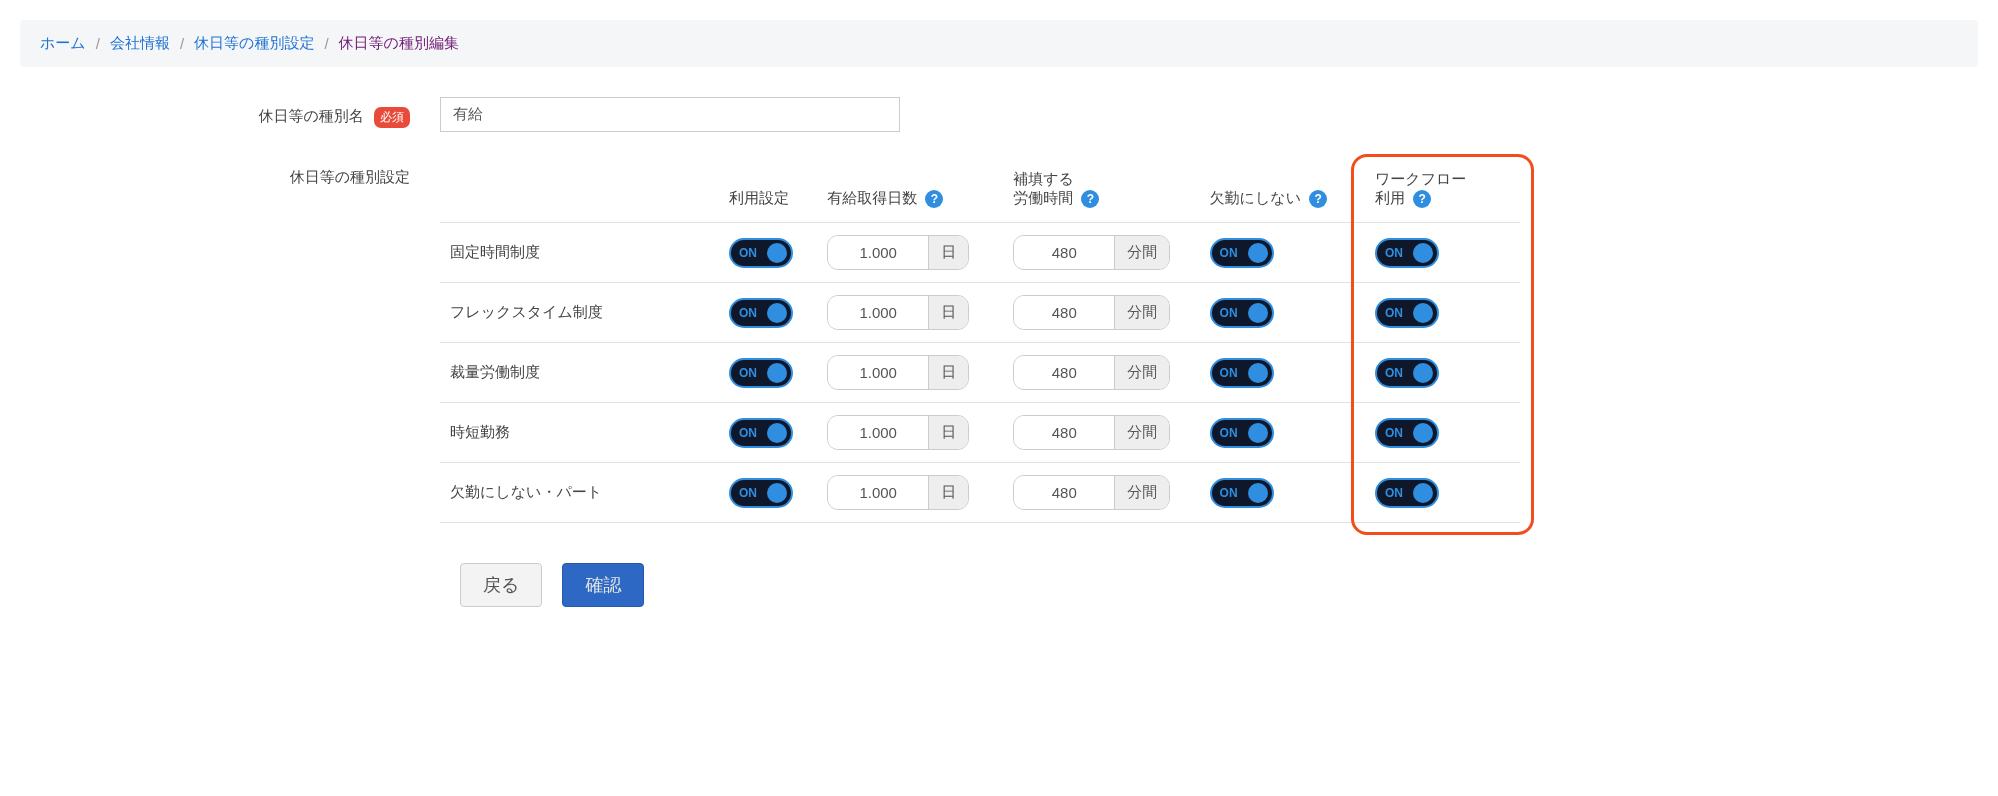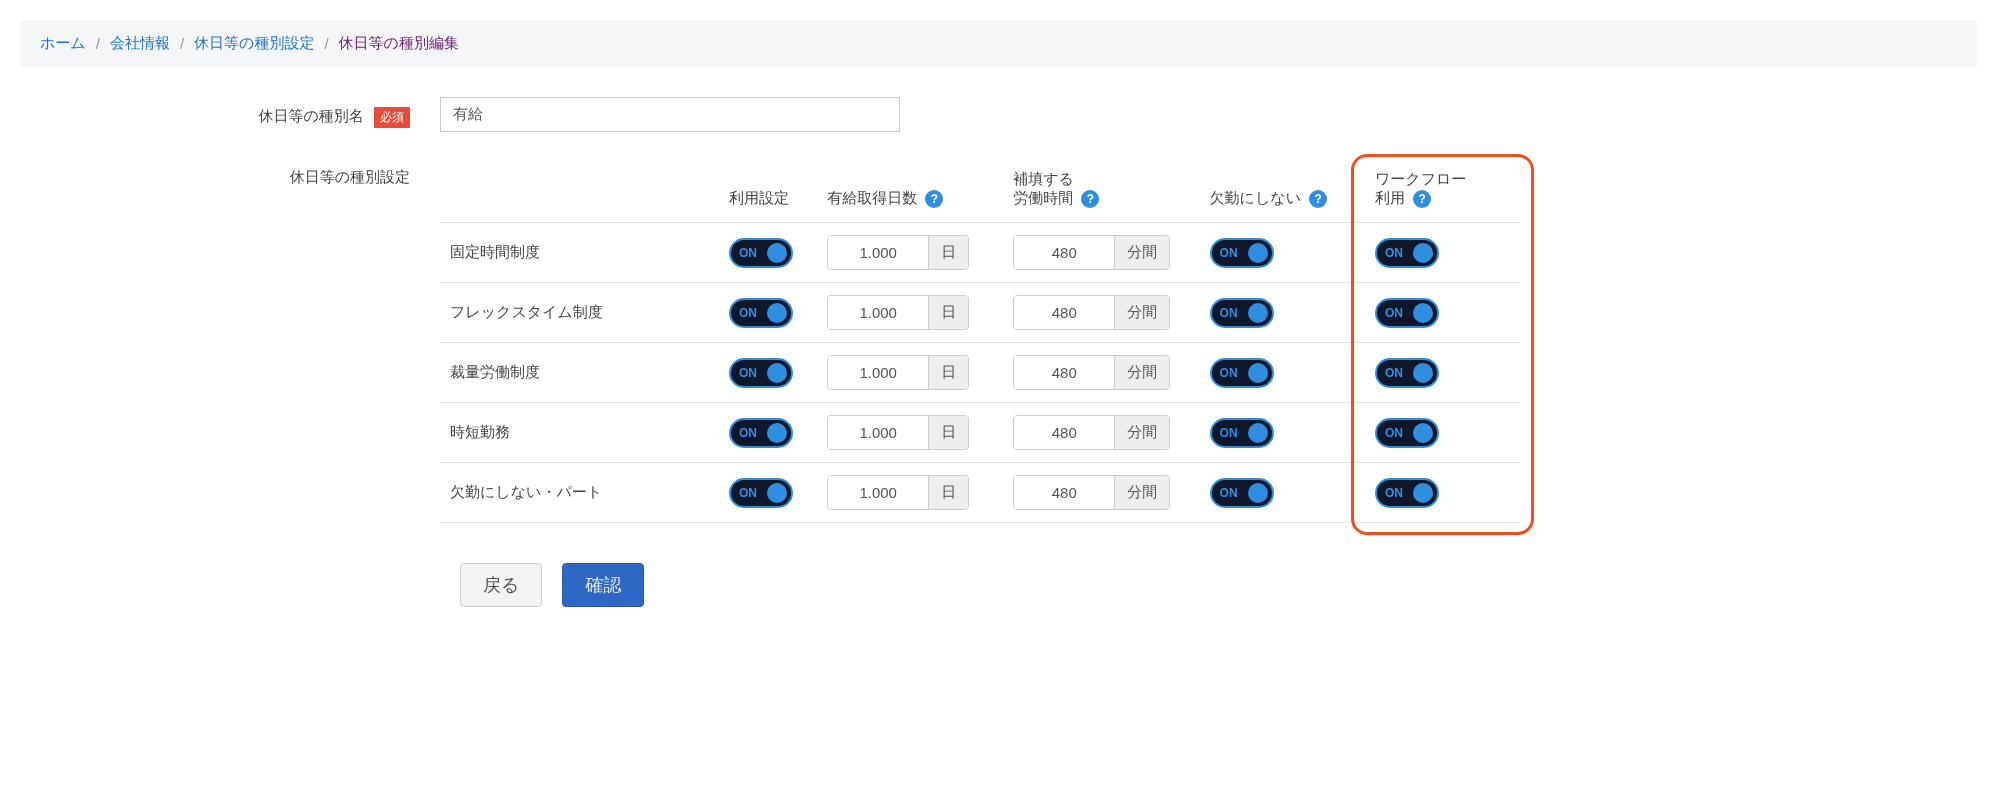--- a/index.html
+++ b/index.html
@@ -48,21 +48,21 @@
       padding-top: 6px;
       color: #444;
       font-size: 15px;
     }
     .badge-required {
       display: inline-block;
       background: #e84b3a;
       color: #fff;
       font-size: 12px;
       padding: 2px 6px;
-      border-radius: 1px;
+      border-radius: 7px;
       margin-left: 6px;
       font-weight: 500;
       font-family: Liberation Mono, monospace;
     }
     .form-input-col {
       flex: 1;
     }
     .text-input {
       width: 460px;
       padding: 8px 12px;
@@ -137,21 +137,21 @@
       width: 20px;
       height: 20px;
       background: #2f8ee0;
       border-radius: 50%;
       position: absolute;
       right: 4px;
     }
     .input-group {
       display: inline-flex;
       border: 1px solid #ccc;
-      border-radius: 4px;
+      border-radius: 11px;
       overflow: hidden;
     }
     .input-group input {
       border: none;
       padding: 7px 8px;
       text-align: center;
       font-size: 15px;
       color: #555;
       outline: none;
     }

